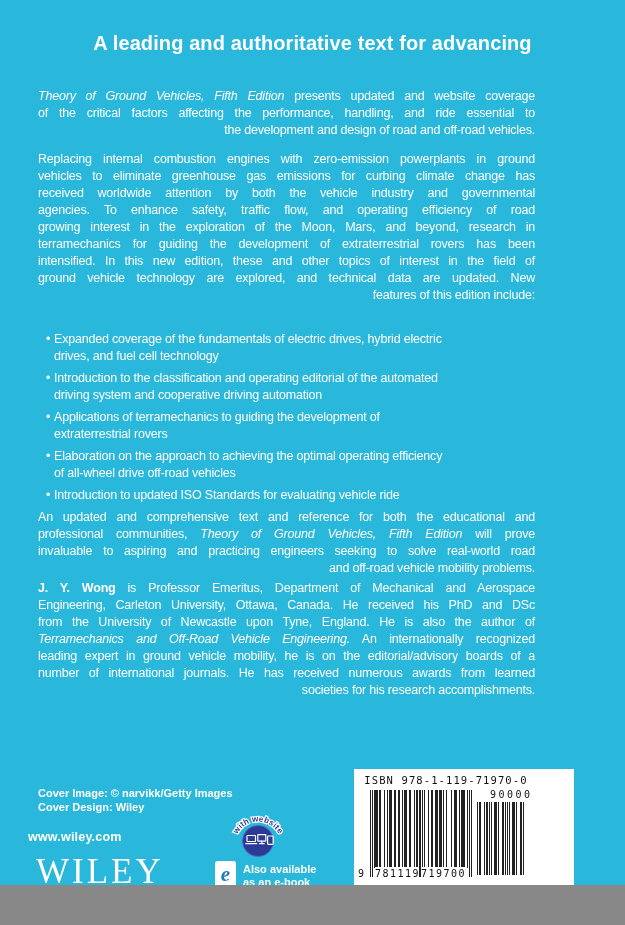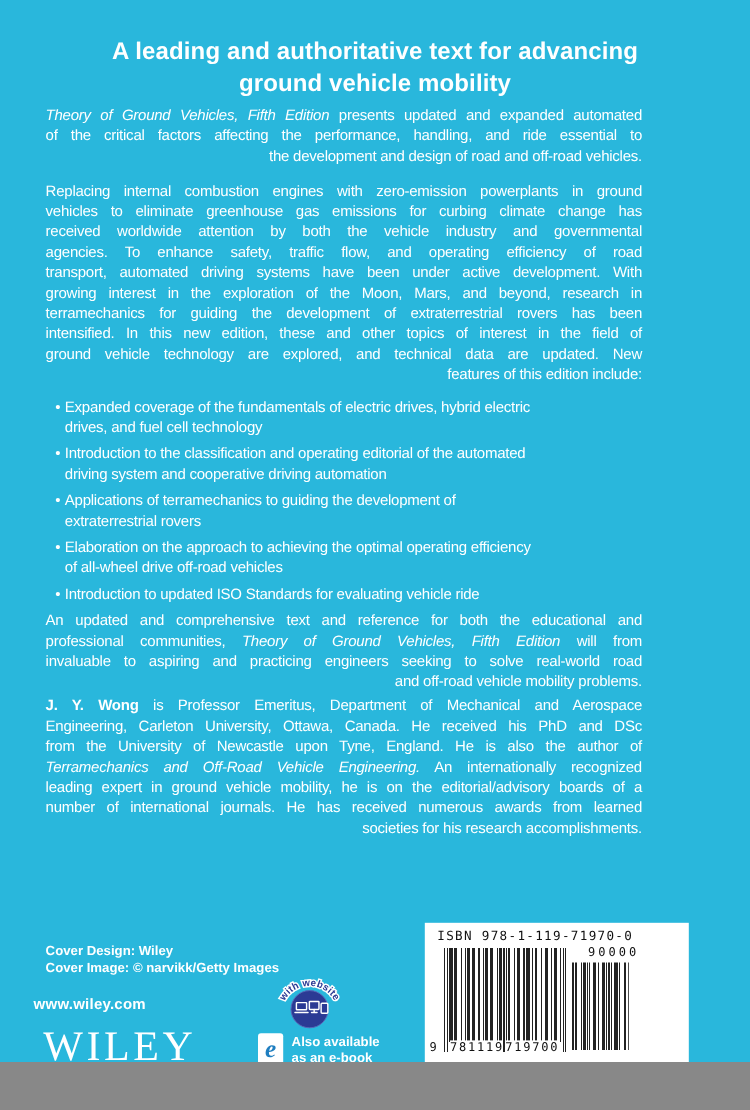--- a/index.html
+++ b/index.html
@@ -46,34 +46,32 @@
   .dg1{left:21px;width:44px;}
   .dg2{left:67px;width:44px;}
 </style>
 </head>
 <body>
 
 <div class="page">
 
   <div class="headline">
     <div>A leading and authoritative text for advancing</div>
-    <div>ground vehicle mobility</div>
   </div>
 
   <div class="tcol" style="top:88px">
-      <div class="pline just"><span class="it">Theory of Ground Vehicles, Fifth Edition</span><span> presents updated and expanded automated</span></div>
+      <div class="pline just"><span class="it">Theory of Ground Vehicles, Fifth Edition</span><span> presents updated and website coverage</span></div>
       <div class="pline just"><span>of the critical factors affecting the performance, handling, and ride essential to</span></div>
       <div class="pline"><span>the development and design of road and off-road vehicles.</span></div>
     </div>
   <div class="tcol" style="top:151px">
       <div class="pline just"><span>Replacing internal combustion engines with zero-emission powerplants in ground</span></div>
       <div class="pline just"><span>vehicles to eliminate greenhouse gas emissions for curbing climate change has</span></div>
       <div class="pline just"><span>received worldwide attention by both the vehicle industry and governmental</span></div>
       <div class="pline just"><span>agencies. To enhance safety, traffic flow, and operating efficiency of road</span></div>
-      <div class="pline just"><span>transport, automated driving systems have been under active development. With</span></div>
       <div class="pline just"><span>growing interest in the exploration of the Moon, Mars, and beyond, research in</span></div>
       <div class="pline just"><span>terramechanics for guiding the development of extraterrestrial rovers has been</span></div>
       <div class="pline just"><span>intensified. In this new edition, these and other topics of interest in the field of</span></div>
       <div class="pline just"><span>ground vehicle technology are explored, and technical data are updated. New</span></div>
       <div class="pline"><span>features of this edition include:</span></div>
     </div>
   <div class="tcol" style="top:331px" id="feature-list">
       <div class="bitem">
         <span class="dot">•</span>
         <div class="btext">
@@ -104,37 +102,37 @@
       </div>
       <div class="bitem">
         <span class="dot">•</span>
         <div class="btext">
           <div>Introduction to updated ISO Standards for evaluating vehicle ride</div>
         </div>
       </div>
     </div>
   <div class="tcol" style="top:509px">
       <div class="pline just"><span>An updated and comprehensive text and reference for both the educational and</span></div>
-      <div class="pline just"><span>professional communities, </span><span class="it">Theory of Ground Vehicles, Fifth Edition</span><span> will from</span></div>
+      <div class="pline just"><span>professional communities, </span><span class="it">Theory of Ground Vehicles, Fifth Edition</span><span> will prove</span></div>
       <div class="pline just"><span>invaluable to aspiring and practicing engineers seeking to solve real-world road</span></div>
       <div class="pline"><span>and off-road vehicle mobility problems.</span></div>
     </div>
   <div class="tcol" style="top:580px">
       <div class="pline just"><span class="bd">J. Y. Wong</span><span> is Professor Emeritus, Department of Mechanical and Aerospace</span></div>
       <div class="pline just"><span>Engineering, Carleton University, Ottawa, Canada. He received his PhD and DSc</span></div>
       <div class="pline just"><span>from the University of Newcastle upon Tyne, England. He is also the author of</span></div>
       <div class="pline just"><span class="it">Terramechanics and Off-Road Vehicle Engineering.</span><span> An internationally recognized</span></div>
       <div class="pline just"><span>leading expert in ground vehicle mobility, he is on the editorial/advisory boards of a</span></div>
       <div class="pline just"><span>number of international journals. He has received numerous awards from learned</span></div>
       <div class="pline"><span>societies for his research accomplishments.</span></div>
     </div>
 
   <div class="credits">
+    <div>Cover Image: © narvikk/Getty Images</div>
     <div>Cover Design: Wiley</div>
-    <div>Cover Image: © narvikk/Getty Images</div>
   </div>
 
   <div class="site">www.wiley.com</div>
 
   <div class="wiley">WILEY</div>
 
   <svg class="wbadge" width="64" height="58" viewBox="0 0 64 58">
     <path id="arcp" d="M 8.5 39 A 23.5 23.5 0 0 1 55.5 39" fill="none"></path>
     <circle cx="32" cy="35" r="15.5" fill="#2b3a94" stroke="#5a67b8" stroke-width="0.8"></circle>
     <g stroke="#fff" stroke-width="1.2" fill="none" stroke-linecap="round">

